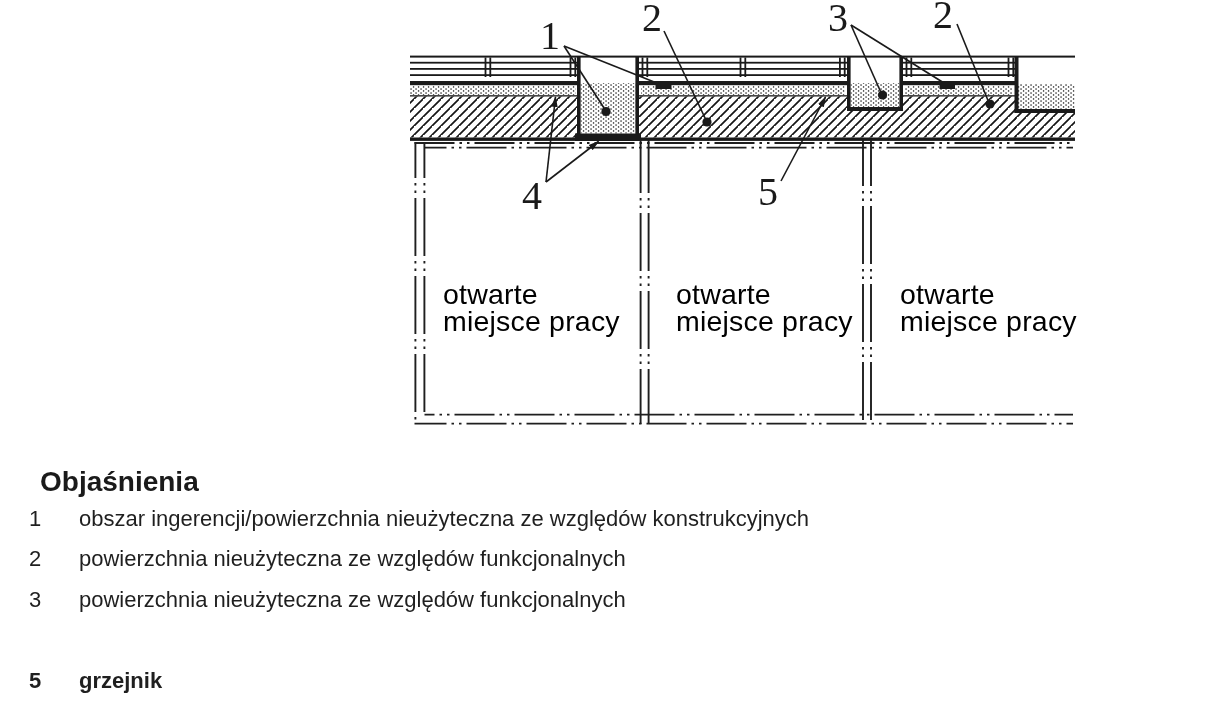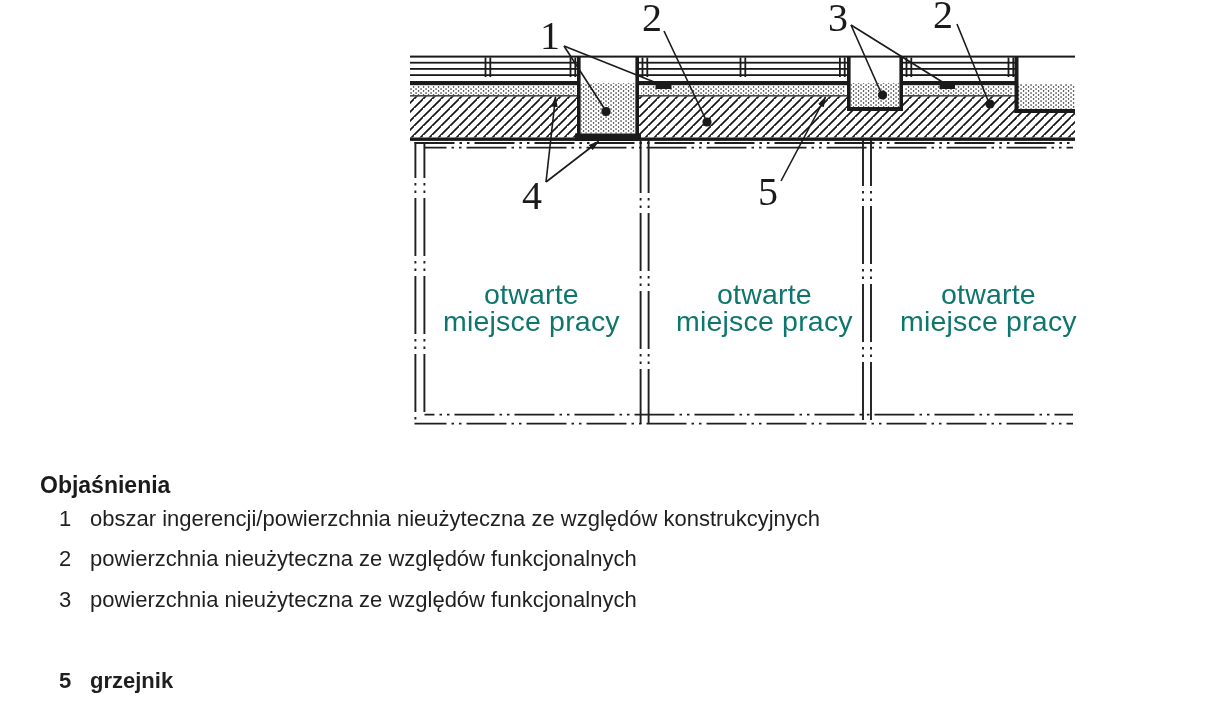--- a/index.html
+++ b/index.html
@@ -7,27 +7,27 @@
     position:relative;width:1228px;height:716px;background:#ffffff;
     font-family:"Liberation Sans",sans-serif;color:#1a1a1a;overflow:hidden;
   }
   .drawing-svg{position:absolute;left:0;top:0;}
   .callout-num{
     position:absolute;transform:translate(-50%,-50%);
     font-family:"Liberation Serif",serif;font-size:40px;color:#1a1a1a;line-height:1;
   }
   .room-label{
     position:absolute;font-size:28.5px;line-height:27px;letter-spacing:0.2px;
-    color:#0f766e;white-space:nowrap;text-align:center;
+    color:#000000;white-space:nowrap;
   }
   .legend{position:absolute;left:0;top:0;width:100%;height:100%;pointer-events:none;}
   .legend-title{
-    position:absolute;left:40px;top:466px;font-size:23px;font-weight:bold;color:#1a1a1a;margin-top:6px;
-  }
-  .legend-row{position:absolute;left:40px;white-space:nowrap;font-size:22px;color:#1f1f1f;text-align:center;}
+    position:absolute;left:40px;top:466px;font-size:28px;font-weight:bold;color:#1a1a1a;
+  }
+  .legend-row{position:absolute;left:29px;white-space:nowrap;font-size:22px;color:#1f1f1f;}
   .legend-row .num{display:inline-block;width:50px;font-size:22px;}
   .legend-row .txt{display:inline-block;}
   .legend-row .txt.condensed{
     font-size:20px;transform:scaleX(0.88);transform-origin:left center;
   }
   .r1{top:506px;} .r2{top:546px;} .r3{top:587px;} .r4{top:628px;} .r5{top:668px;font-weight:bold;}
 </style>
 </head>
 <body>
 

